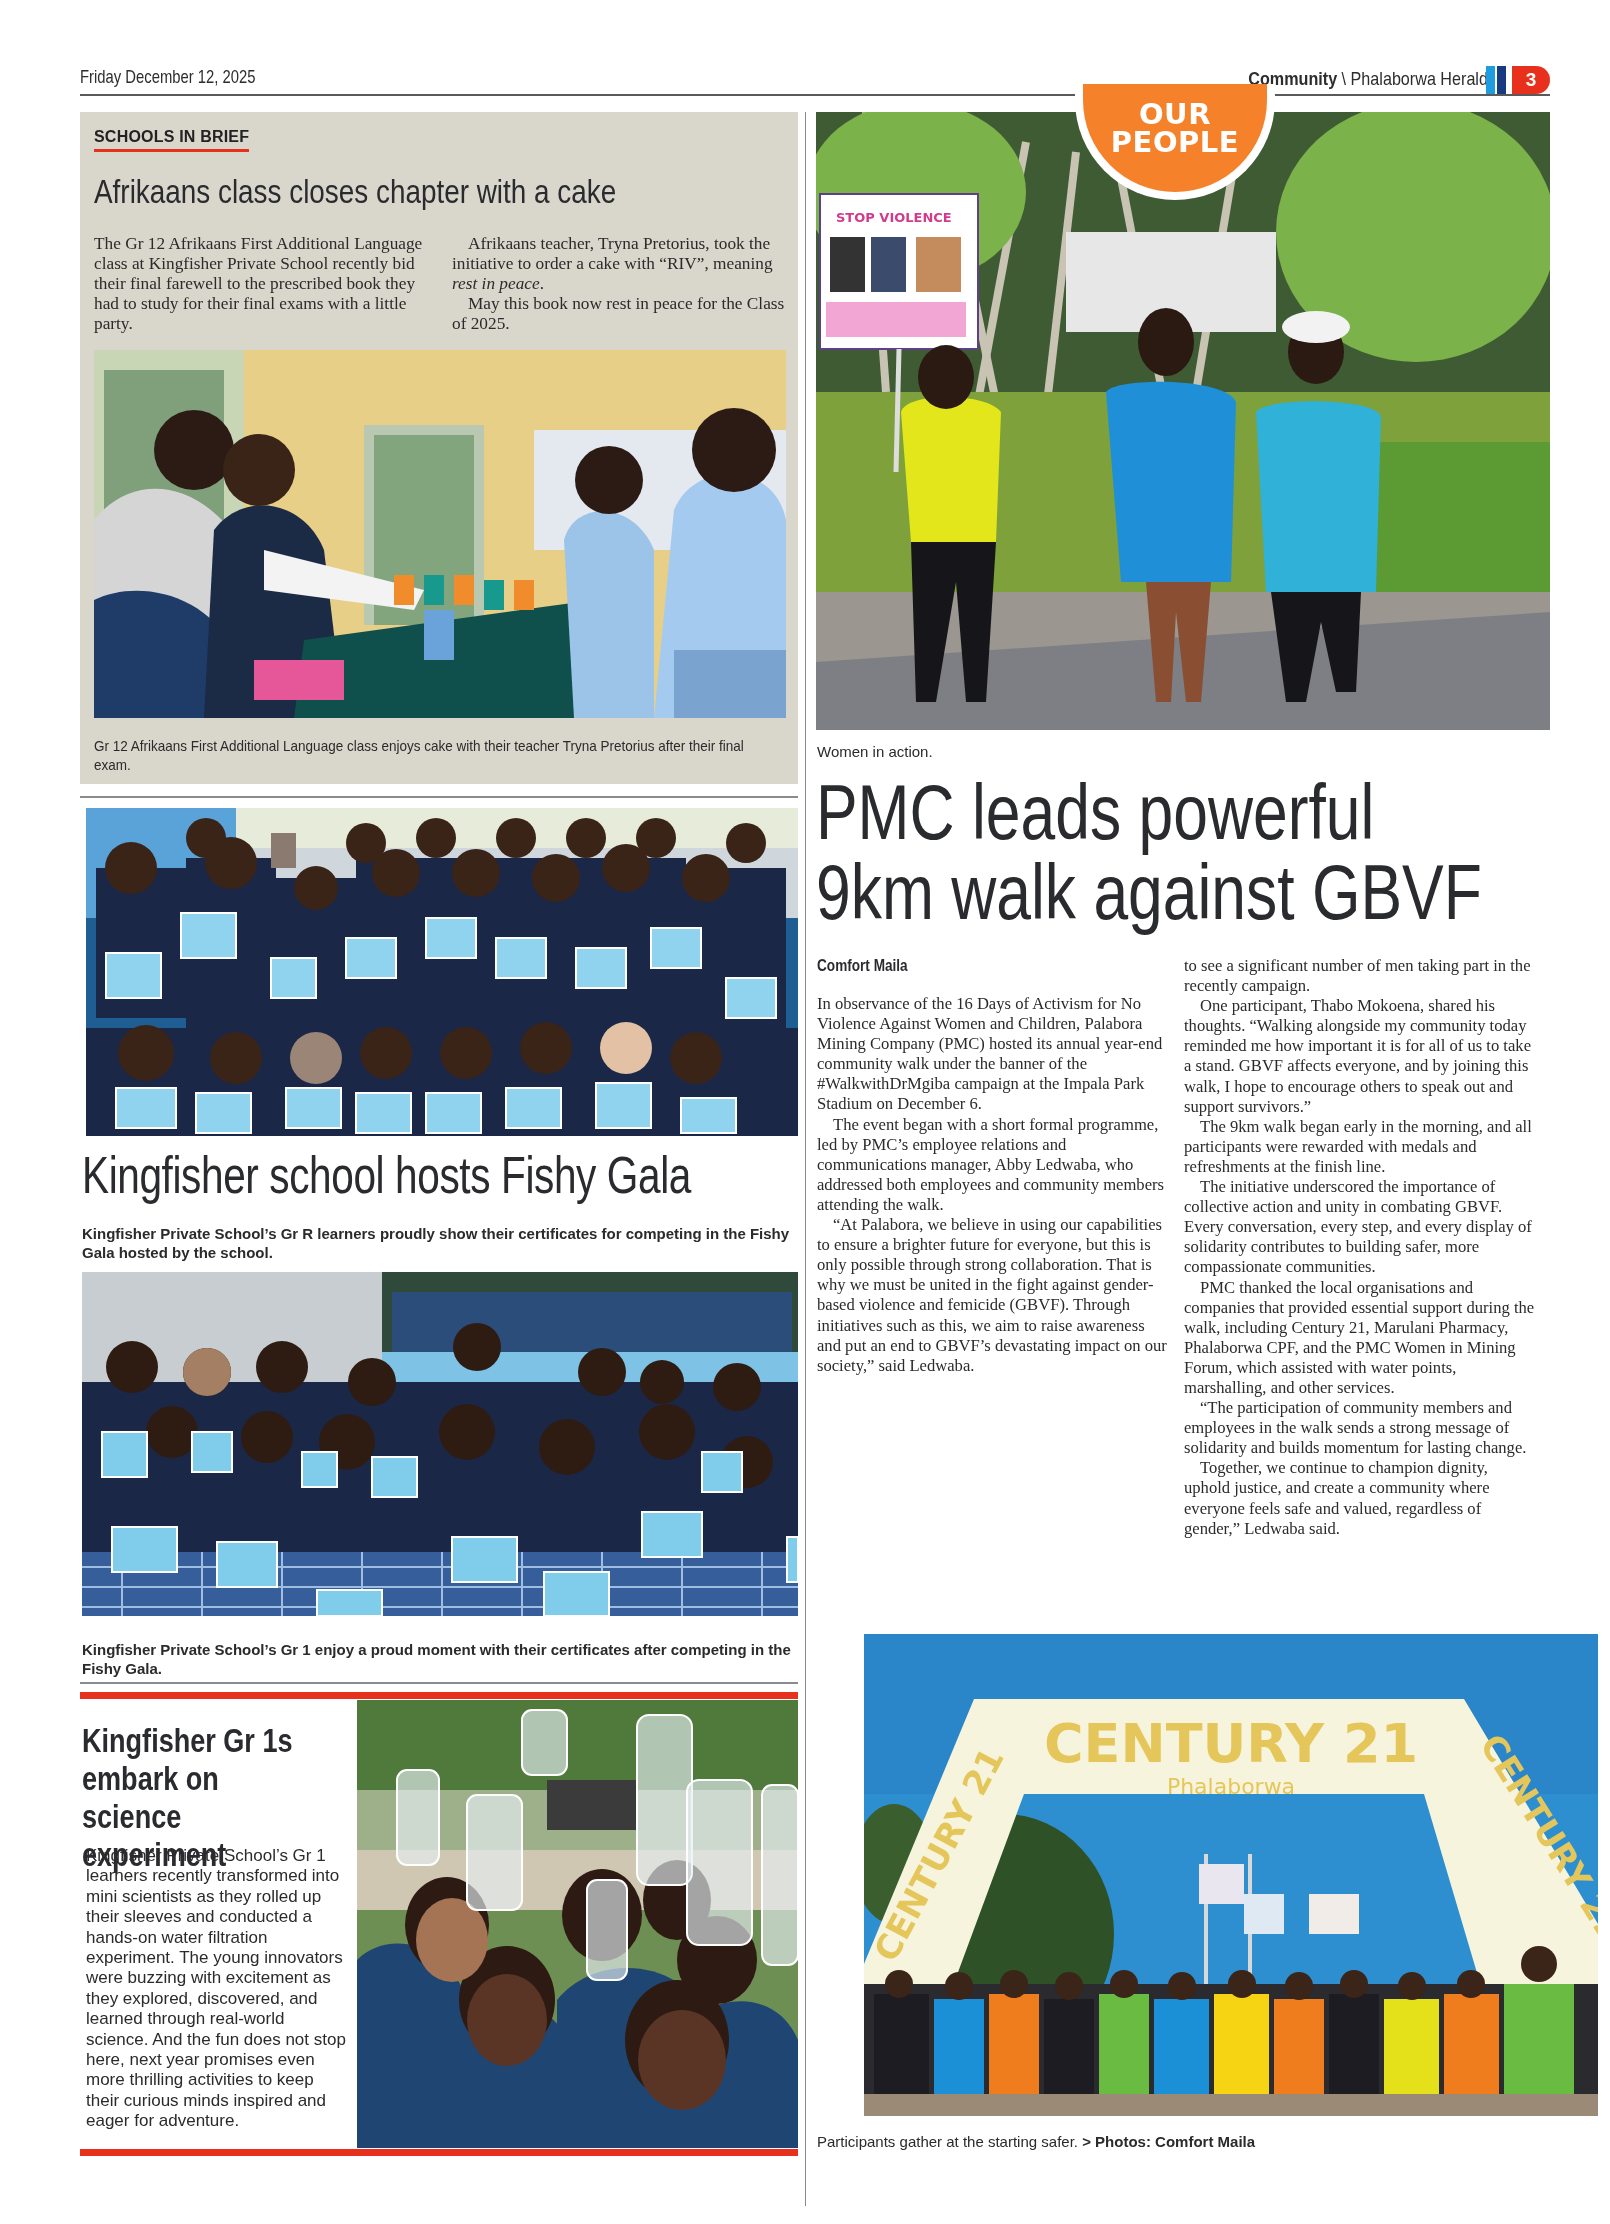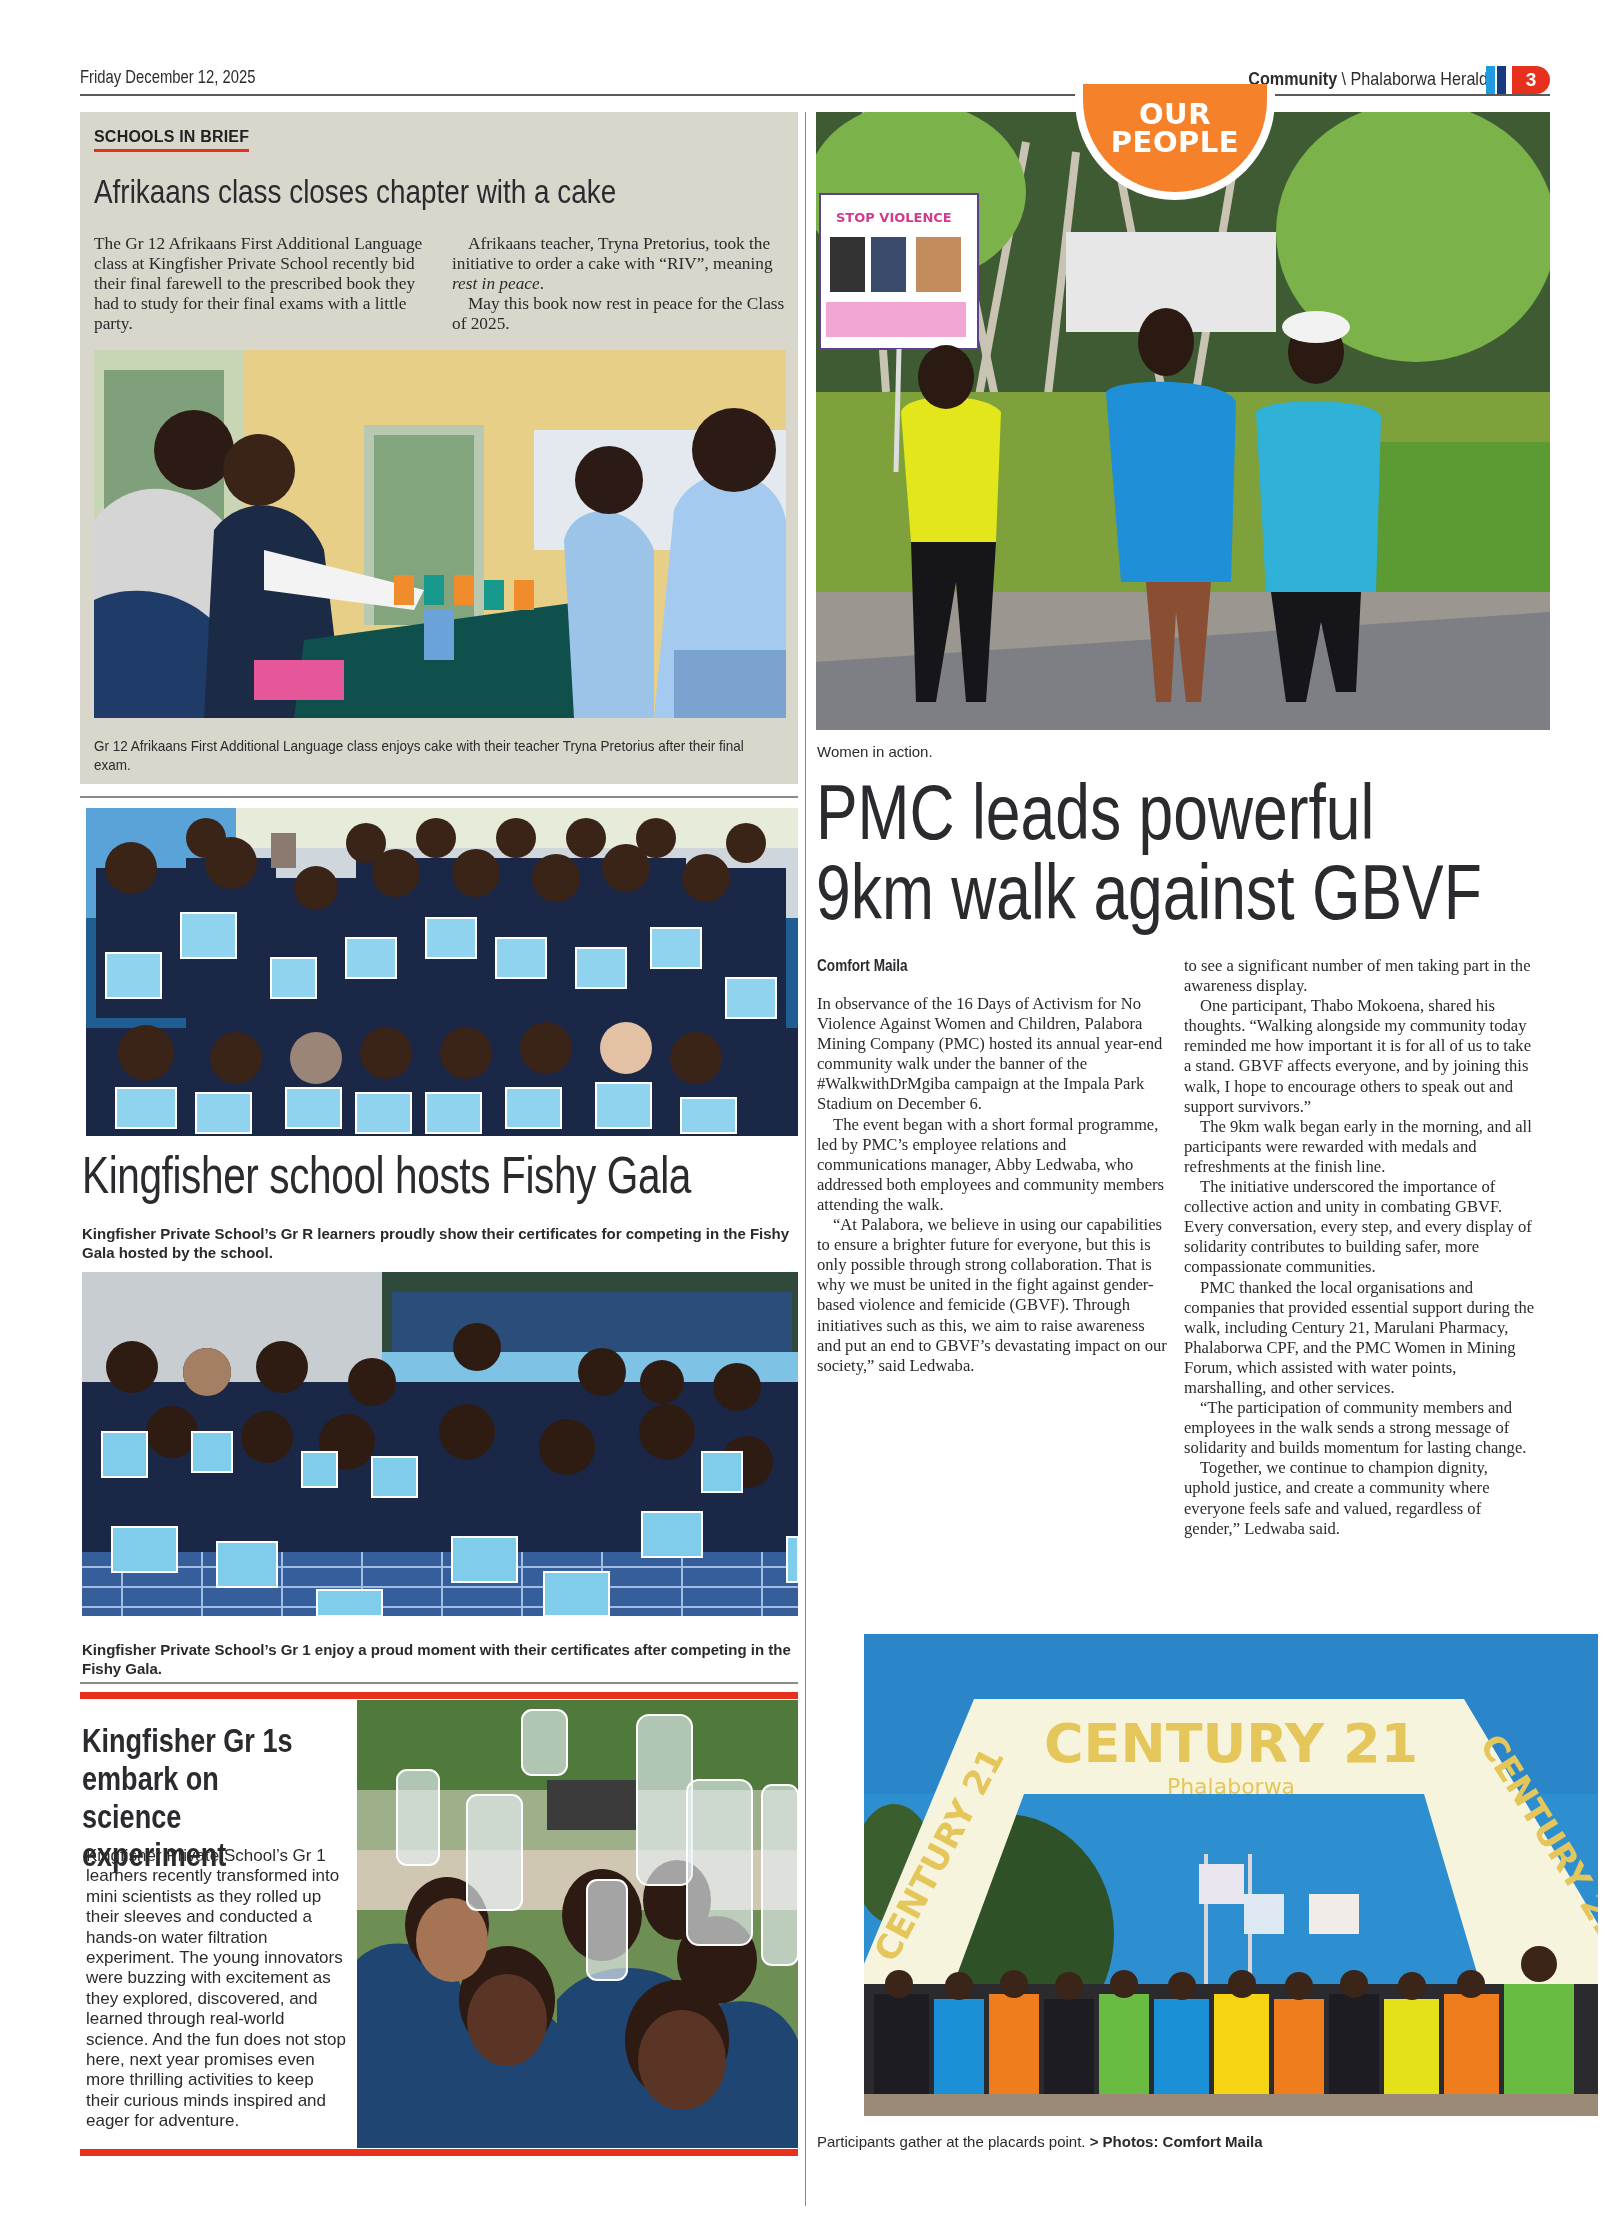--- a/index.html
+++ b/index.html
@@ -336,21 +336,21 @@
 
 <div class="byline">Comfort Maila</div>
 
 <div class="body-col b1">
   <p>In observance of the 16 Days of Activism for No Violence Against Women and Children, Palabora Mining Company (PMC) hosted its annual year-end community walk under the banner of the #WalkwithDrMgiba campaign at the Impala Park Stadium on December 6.</p>
   <p>The event began with a short formal programme, led by PMC’s employee relations and communications manager, Abby Ledwaba, who addressed both employees and community members attending the walk.</p>
   <p>“At Palabora, we believe in using our capabilities to ensure a brighter future for everyone, but this is only possible through strong collaboration. That is why we must be united in the fight against gender-based violence and femicide (GBVF). Through initiatives such as this, we aim to raise awareness and put an end to GBVF’s devastating impact on our society,” said Ledwaba.</p>
 </div>
 
 <div class="body-col b2">
-  <p>to see a significant number of men taking part in the awareness display.</p>
+  <p>to see a significant number of men taking part in the recently campaign.</p>
   <p>One participant, Thabo Mokoena, shared his thoughts. “Walking alongside my community today reminded me how important it is for all of us to take a stand. GBVF affects everyone, and by joining this walk, I hope to encourage others to speak out and support survivors.”</p>
   <p>The 9km walk began early in the morning, and all participants were rewarded with medals and refreshments at the finish line.</p>
   <p>The initiative underscored the importance of collective action and unity in combating GBVF. Every conversation, every step, and every display of solidarity contributes to building safer, more compassionate communities.</p>
   <p>PMC thanked the local organisations and companies that provided essential support during the walk, including Century 21, Marulani Pharmacy, Phalaborwa CPF, and the PMC Women in Mining Forum, which assisted with water points, marshalling, and other services.</p>
   <p>“The participation of community members and employees in the walk sends a strong message of solidarity and builds momentum for lasting change.</p>
   <p>Together, we continue to champion dignity, uphold justice, and create a community where everyone feels safe and valued, regardless of gender,” Ledwaba said.</p>
 </div>
 
 <div class="photo" style="left:816px; top:1634px; width:734px; height:482px;margin-left:48px;" title="Participants gathered under an inflatable Century 21 arch">
   <svg width="734" height="482" viewBox="0 0 734 482" preserveAspectRatio="none">
@@ -396,13 +396,13 @@
         <circle cx="435" cy="352" r="14"></circle>
       <circle cx="490" cy="350" r="14"></circle>
         <circle cx="548" cy="352" r="14"></circle>
         <circle cx="607" cy="350" r="14"></circle>
         <circle cx="675" cy="330" r="18"></circle>
     </g>
     <rect x="0" y="460" width="734" height="22" fill="#9a8a76"></rect>
   </svg>
 </div>
 
-<div class="cap" style="left:817px; top:2132px; white-space:nowrap;"><span>Participants gather at the placards point.</span> <b>&gt; Photos: Comfort Maila</b></div>
+<div class="cap" style="left:817px; top:2132px; white-space:nowrap;"><span>Participants gather at the starting safer.</span> <b>&gt; Photos: Comfort Maila</b></div>
 
 </body></html>

